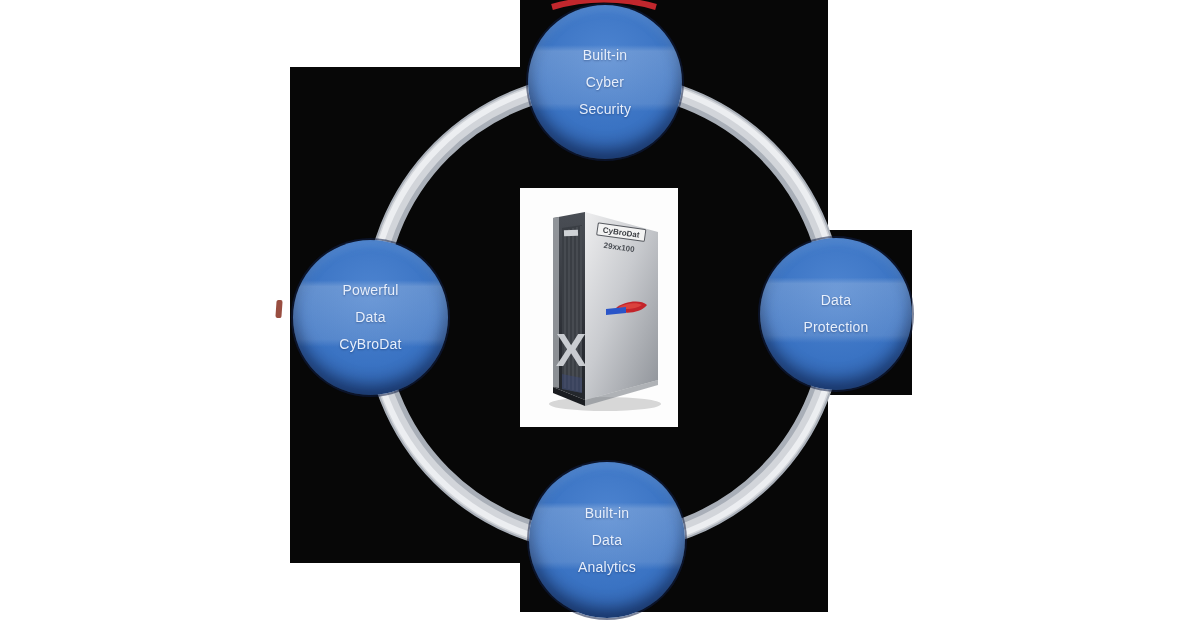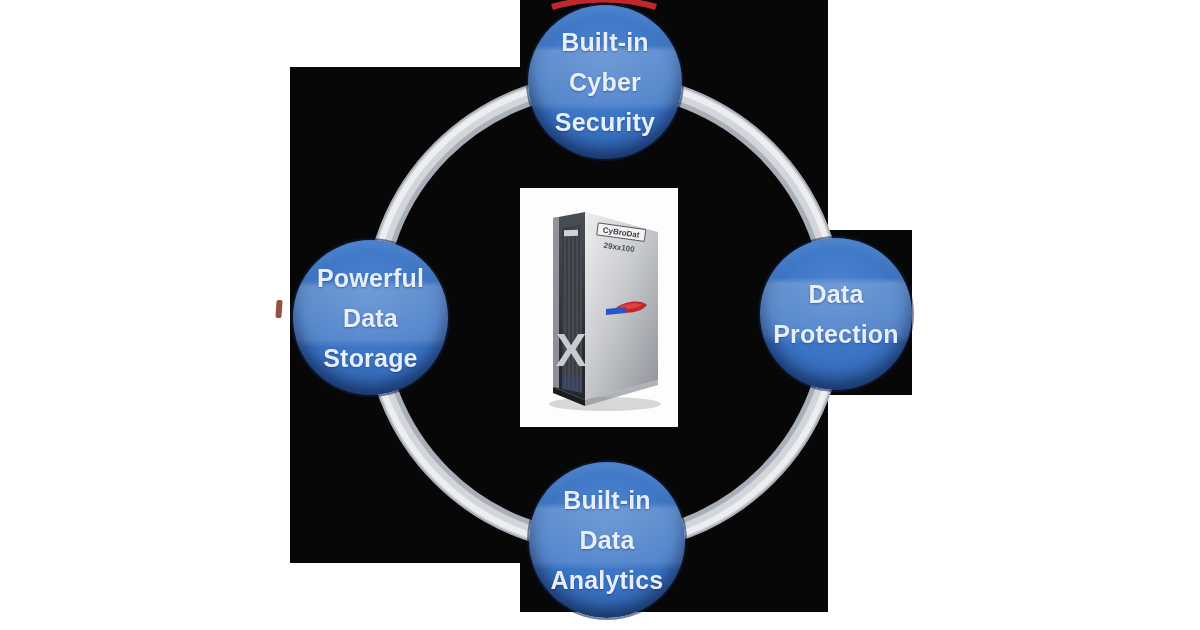--- a/index.html
+++ b/index.html
@@ -26,22 +26,22 @@
     box-shadow: inset 0 -9px 15px rgba(5,15,45,.55),
                 inset 0 5px 9px rgba(150,200,255,.28),
                 0 0 0 2px rgba(14,30,70,.55);
     display:flex; align-items:center; justify-content:center; text-align:center;
   }
   #node-top    { left:528px; top:5px;   width:154px; height:154px; }
   #node-right  { left:760px; top:238px; width:152px; height:152px; }
   #node-bottom { left:529px; top:462px; width:156px; height:156px; }
   #node-left   { left:293px; top:240px; width:155px; height:155px; }
   .node-label {
-    white-space:pre-line; color:#e7effc; font-weight:bold;
-    font-size:25px; line-height:40px; letter-spacing:.2px;
+    white-space:pre-line; color:#e7effc; font-weight:normal;
+    font-size:14px; line-height:27px; letter-spacing:.2px;
     text-shadow:0 1px 2px rgba(0,20,60,.35);
   }
 
   
   .server-box {
     position:absolute; left:520px; top:188px; width:158px; height:239px;
     background:#fdfdfd;
   }
 
   
@@ -133,16 +133,16 @@
 Protection</span>
   </div>
   <div class="node" id="node-bottom">
     <span class="node-label">Built-in
 Data
 Analytics</span>
   </div>
   <div class="node" id="node-left">
     <span class="node-label">Powerful
 Data
-Storage</span>
+CyBroDat</span>
   </div>
 
 </div>
 
 </body></html>

